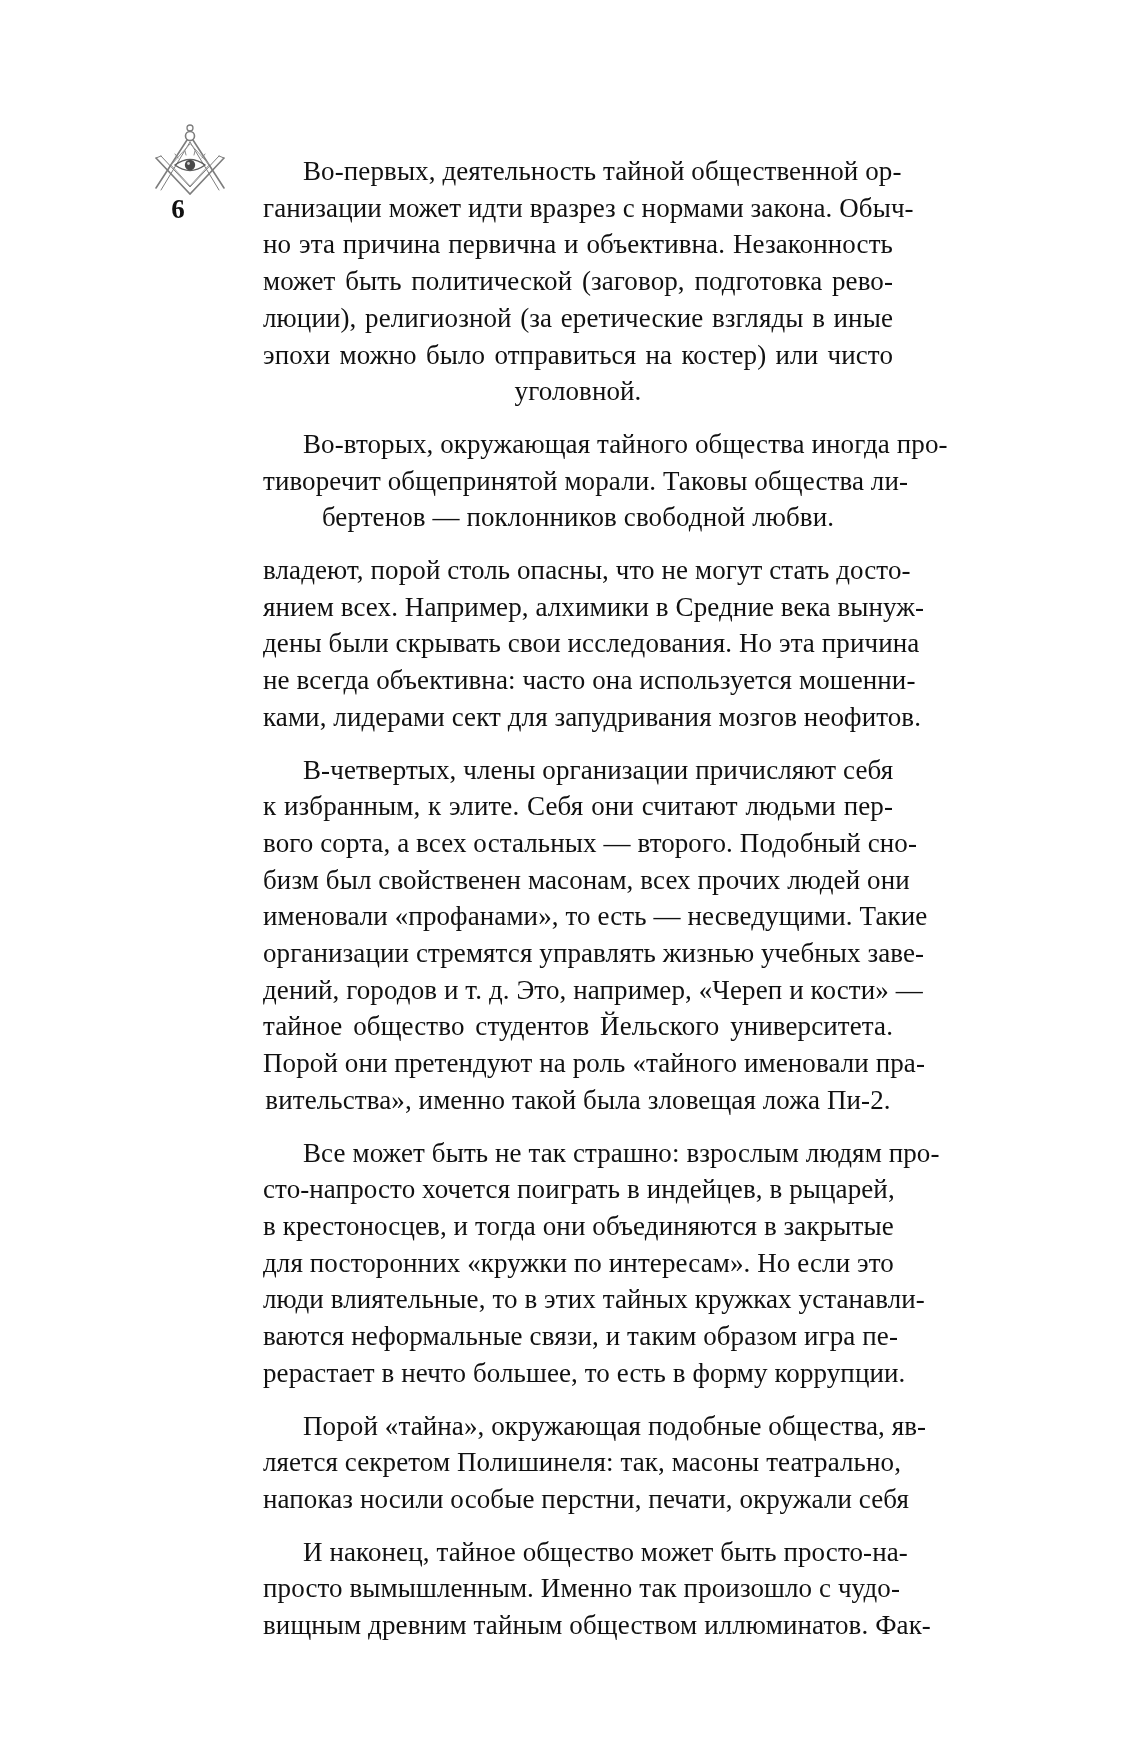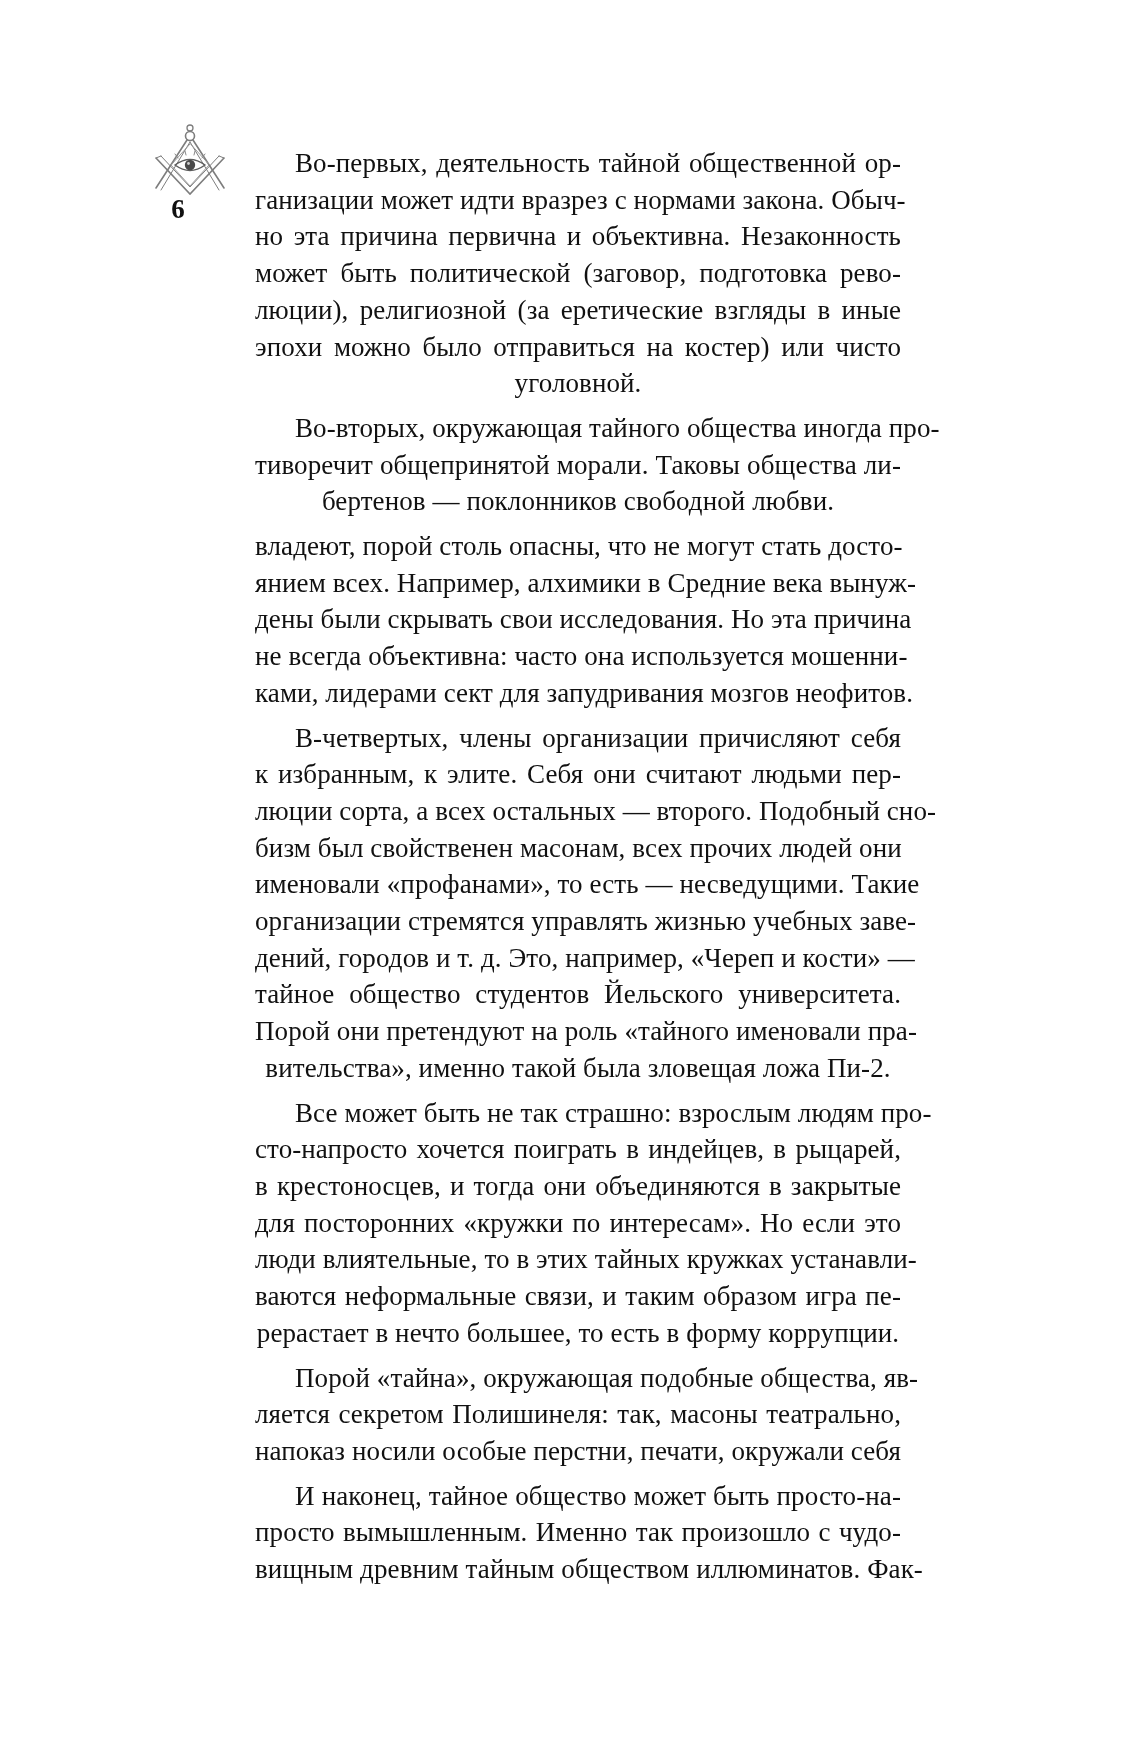--- a/index.html
+++ b/index.html
@@ -35,21 +35,21 @@
   }
   .text-block {
     position: absolute;
     left: 247px;
     top: 137px;
     width: 662px;
     font-size: 27px;
     line-height: 36.7px;
     letter-spacing: 0.1px;
   }
-  .paragraph { margin: 8px; }
+  .paragraph { margin: 16px; }
   .line {
     white-space: nowrap;
     text-align: center;
   }
   .line.j {
     text-align: justify;
     text-align-last: justify;
   }
   .line.first {
     text-indent: 40px;
@@ -107,21 +107,21 @@
       <div class="paragraph">
         <div class="line j">владеют, порой столь опасны, что не могут стать досто-</div>
         <div class="line j">янием всех. Например, алхимики в Средние века вынуж-</div>
         <div class="line j">дены были скрывать свои исследования. Но эта причина</div>
         <div class="line j">не всегда объективна: часто она используется мошенни-</div>
         <div class="line">ками, лидерами сект для запудривания мозгов неофитов.</div>
       </div>
       <div class="paragraph">
         <div class="line j first">В-четвертых, члены организации причисляют себя</div>
         <div class="line j">к избранным, к элите. Себя они считают людьми пер-</div>
-        <div class="line j">люции сорта, а всех остальных — второго. Подобный сно-</div>
+        <div class="line j">вого сорта, а всех остальных — второго. Подобный сно-</div>
         <div class="line j">бизм был свойственен масонам, всех прочих людей они</div>
         <div class="line j">именовали «профанами», то есть — несведущими. Такие</div>
         <div class="line j">организации стремятся управлять жизнью учебных заве-</div>
         <div class="line j">дений, городов и т. д. Это, например, «Череп и кости» —</div>
         <div class="line j">тайное общество студентов Йельского университета.</div>
         <div class="line j">Порой они претендуют на роль «тайного именовали пра-</div>
         <div class="line">вительства», именно такой была зловещая ложа Пи-2.</div>
       </div>
       <div class="paragraph">
         <div class="line j first">Все может быть не так страшно: взрослым людям про-</div>

